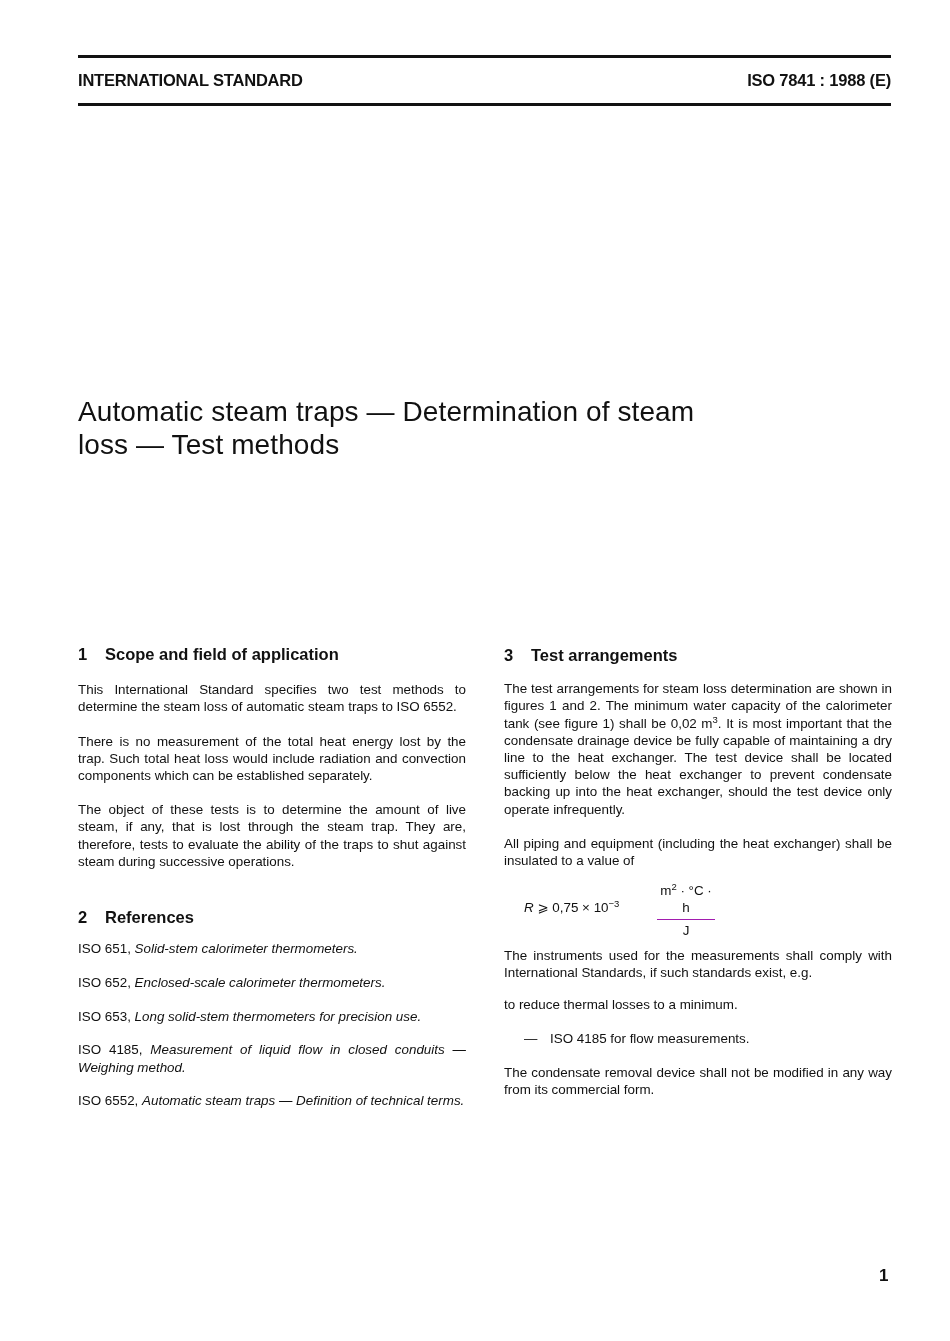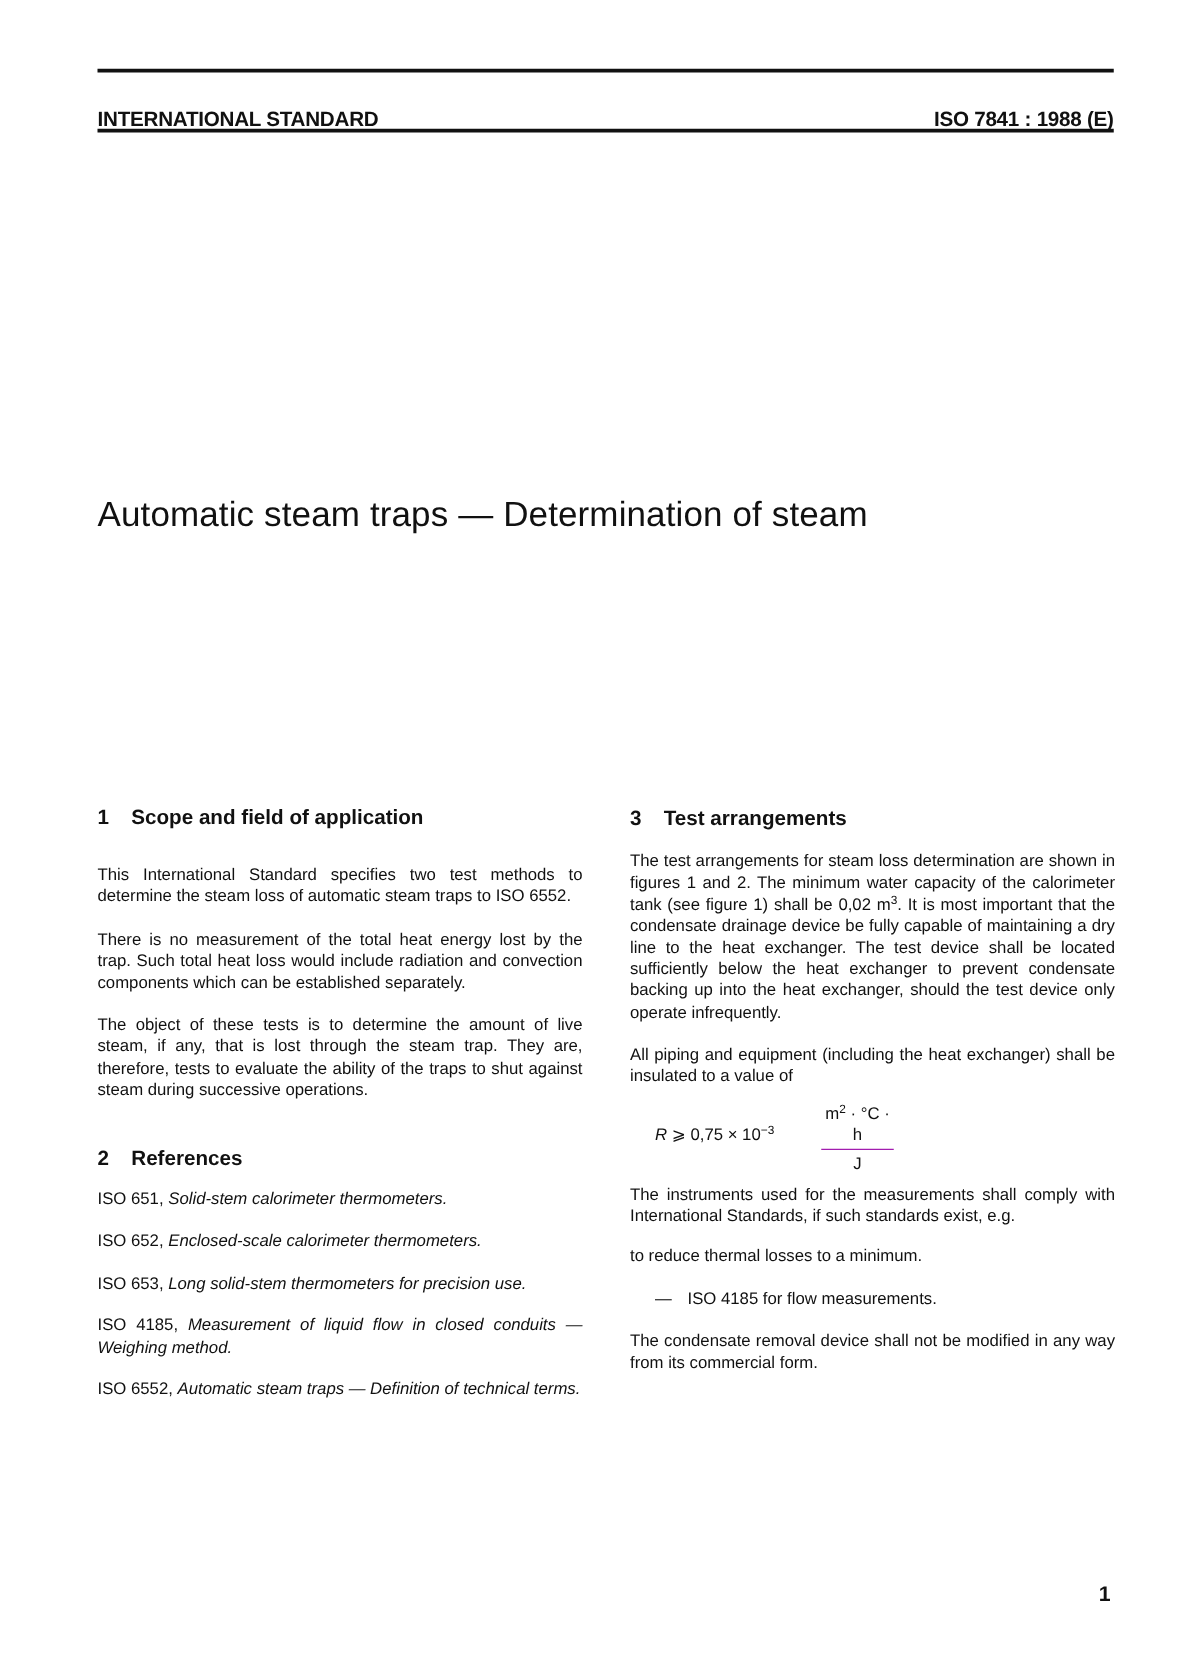--- a/index.html
+++ b/index.html
@@ -1,19 +1,19 @@
 <!DOCTYPE html>
 <html><head>
 <meta charset="utf-8">
 <style>
   html, body { margin:0; padding:0; background:#ffffff; }
   body { width:950px; height:1341px; position:relative; overflow:hidden;
          font-family:"Liberation Sans", sans-serif; color:#111; }
   .rule { position:absolute; left:78px; width:813px; height:3px; background:#111; }
-  .hdr { position:absolute; top:71px; font-weight:bold; font-size:16.5px; letter-spacing:-0.2px;margin-top:16px; }
+  .hdr { position:absolute; top:71px; font-weight:bold; font-size:16.5px; letter-spacing:-0.2px; }
   .title { position:absolute; left:78px; top:395px; font-weight:normal; font-size:28px; line-height:33px; margin:0; letter-spacing:0.1px; }
   .col { position:absolute; width:388px; font-size:13.4px; line-height:17.2px; }
   .col p { margin:0 0 17px 0; text-align:justify; }
   h2 { font-size:16.5px; font-weight:bold; margin:0; }
   h2 .num { display:inline-block; width:27px; }
   .ref { margin:0 0 16.5px 0; }
   .ref i { font-style:italic; }
   .formula { position:relative; height:60px; margin:0 0 8px 0; font-size:13.4px; }
   .formula .lhs { position:absolute; left:20px; top:20px; }
   .formula .frac { position:absolute; left:153px; top:3px; width:58px; text-align:center; }
@@ -27,24 +27,25 @@
 </head>
 <body>
 
 <div class="rule" style="top:55px;"></div>
 <div class="hdr" style="left:78px;">INTERNATIONAL STANDARD</div>
 <div class="hdr" style="right:59px;">ISO 7841 : 1988 (E)</div>
 <div class="rule" style="top:103px;"></div>
 
 <h1 class="title">
   <span>Automatic steam traps — Determination of steam</span><br>
+  <span>loss — Test methods</span>
 </h1>
 
 <div class="col" style="left:78px; top:646px;">
-  <h2 style="margin-bottom:28px;">
+  <h2 style="margin-bottom:18px;">
     <span class="num">1</span><span>Scope and field of application</span>
   </h2>
   <p>This International Standard specifies two test methods to determine the steam loss of automatic steam traps to ISO 6552.</p>
   <p>There is no measurement of the total heat energy lost by the trap. Such total heat loss would include radiation and convection components which can be established separately.</p>
   <p>The object of these tests is to determine the amount of live steam, if any, that is lost through the steam trap. They are, therefore, tests to evaluate the ability of the traps to shut against steam during successive operations.</p>
 
   <h2 style="margin-top:39px; margin-bottom:14px;">
     <span class="num">2</span><span>References</span>
   </h2>
   <div class="ref"><span>ISO 651,</span> <i>Solid-stem calorimeter thermometers.</i></div>

